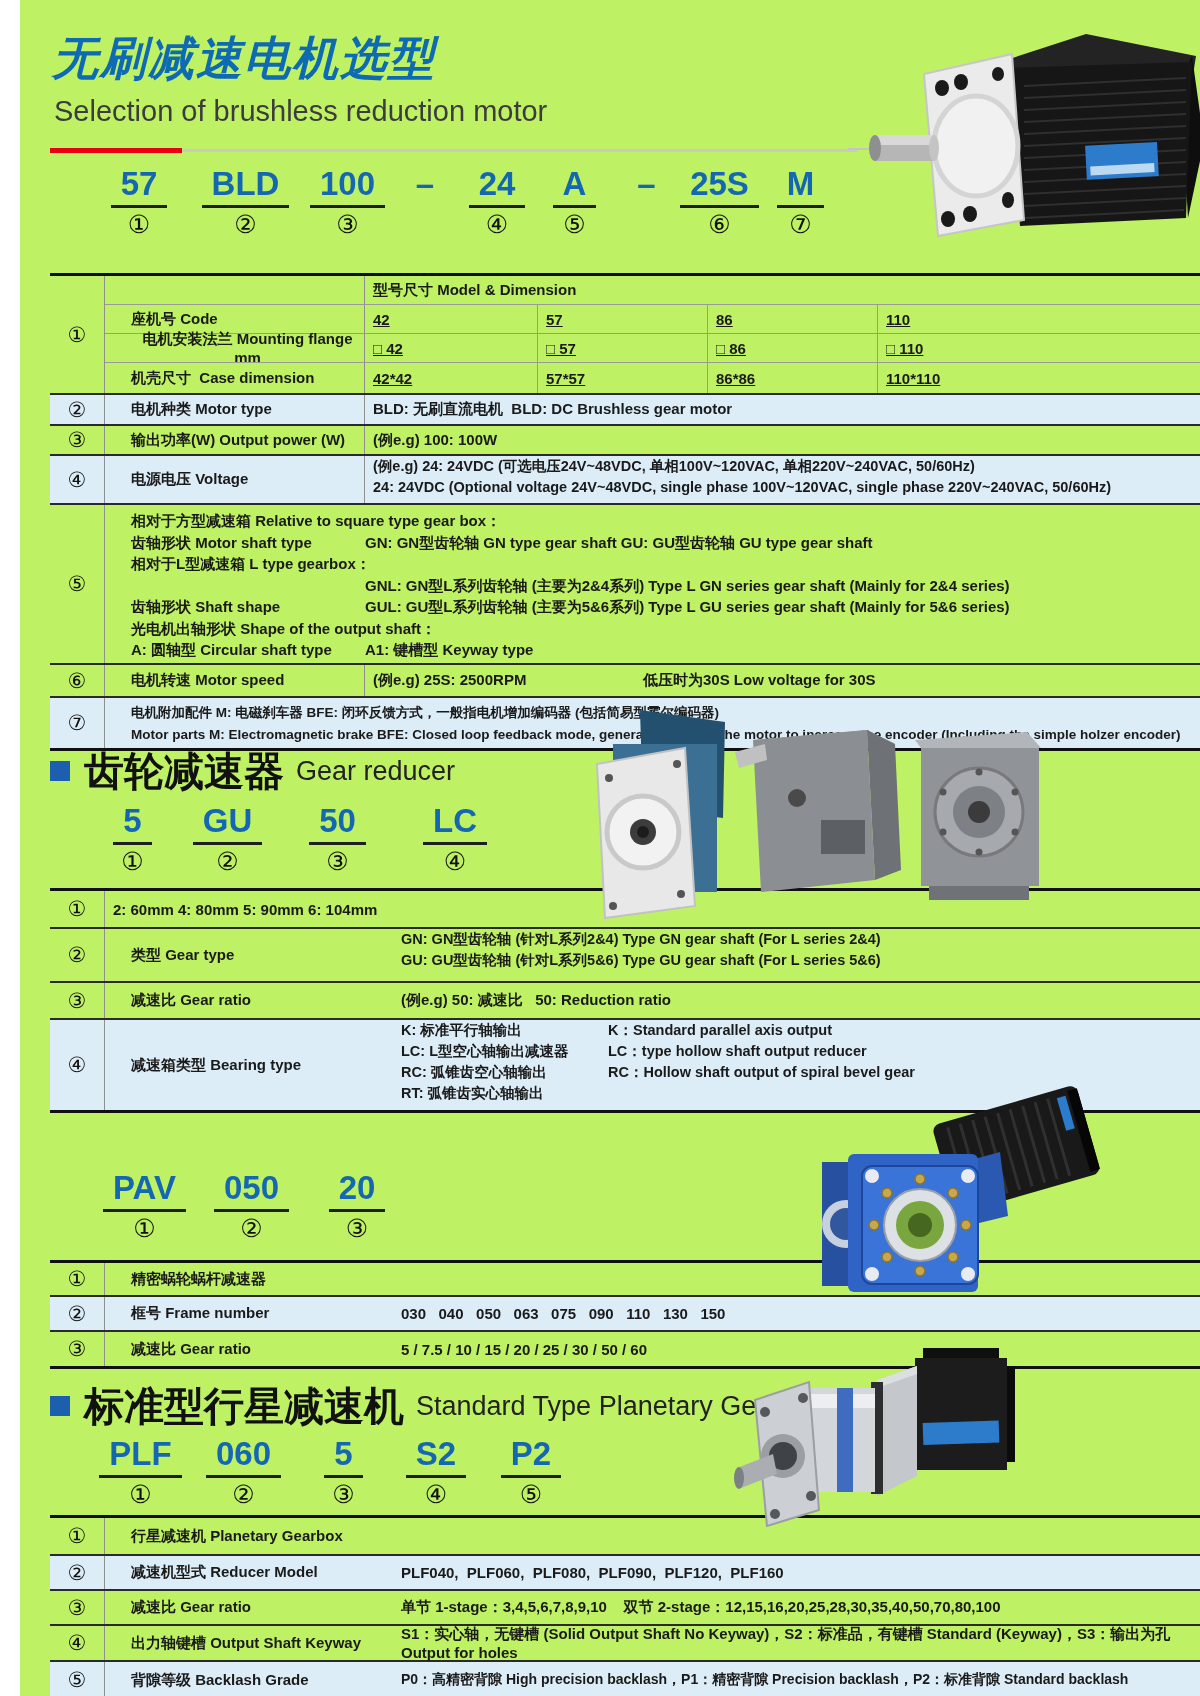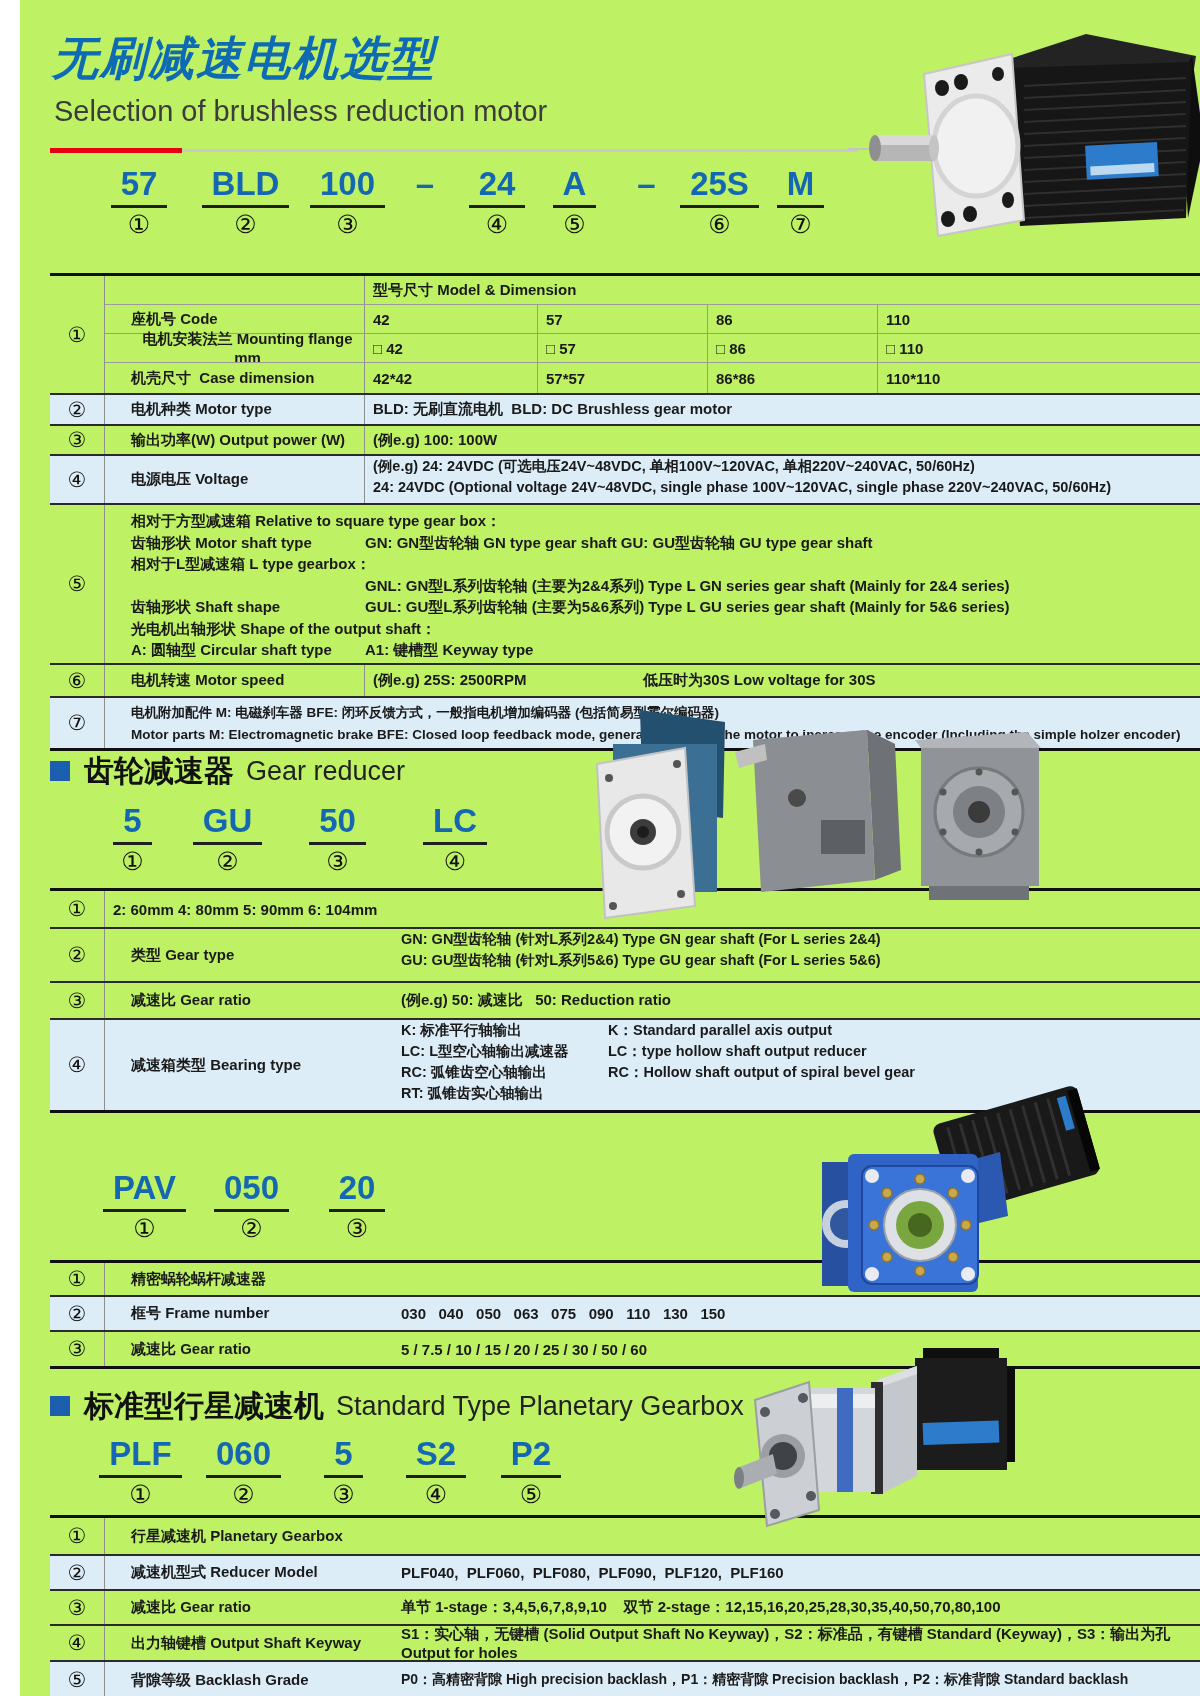--- a/index.html
+++ b/index.html
@@ -33,21 +33,21 @@
   .cont2 .ln{height:21px;line-height:21px;font-size:14.5px;}
 
   
   .grpright{flex:1;display:flex;flex-direction:column;}
   .sub{display:flex;align-items:stretch;height:28px;}
   .sub.tall{height:30px;}
   .sub + .sub{border-top:1px solid #9a9a9a;}
   .sub .lb{height:100%;text-align:center;}
   .dimhead{flex:1;display:flex;align-items:center;padding-left:8px;font-weight:700;}
   .vals{flex:1;display:flex;align-items:stretch;font-weight:700;}
-  .val{display:flex;align-items:center;padding-left:8px;box-sizing:border-box;}
+  .val{display:flex;align-items:center;padding-left:8px;box-sizing:border-box;text-decoration:underline;}
   .val + .val{border-left:1px solid #9a9a9a;}
   .v1{width:172px;flex:none;}
   .v2{width:170px;flex:none;}
   .v3{width:170px;flex:none;}
   .v4{flex:1;}
 
   
   .h-r2{height:29px;} .h-r3{height:28px;} .h-r4{height:47px;} .h-r5{height:158px;} .h-r6{height:31px;} .h-r7{height:50px;}
   .merged{flex:1;padding:5px 0 3px 26px;display:flex;flex-direction:column;justify-content:center;font-weight:600;}
   .l5{height:22px;display:flex;align-items:flex-end;white-space:pre-wrap;}
@@ -58,21 +58,21 @@
   .l7{height:22px;line-height:22px;font-size:13.5px;white-space:pre-wrap;}
 
   
   .pair{display:flex;height:21px;align-items:center;white-space:pre-wrap;font-size:14.5px;}
   .pzh{width:207px;flex:none;}
   .pen{flex:1;}
 
   
   .sec{position:absolute;left:30px;display:flex;align-items:center;height:36px;}
   .bullet{width:20px;height:20px;background:#1c5fae;margin-right:14px;flex:none;}
-  .sec .szh{font-size:30px;font-weight:800;color:#111;}
+  .sec .szh{font-size:40px;font-weight:800;color:#111;}
   .sec .sen{font-size:27px;color:#222;margin-left:12px;font-weight:400;}
 
   
   .img{position:absolute;z-index:2;}
 </style>
 </head>
 <body>
 
 <div class="page">
 

